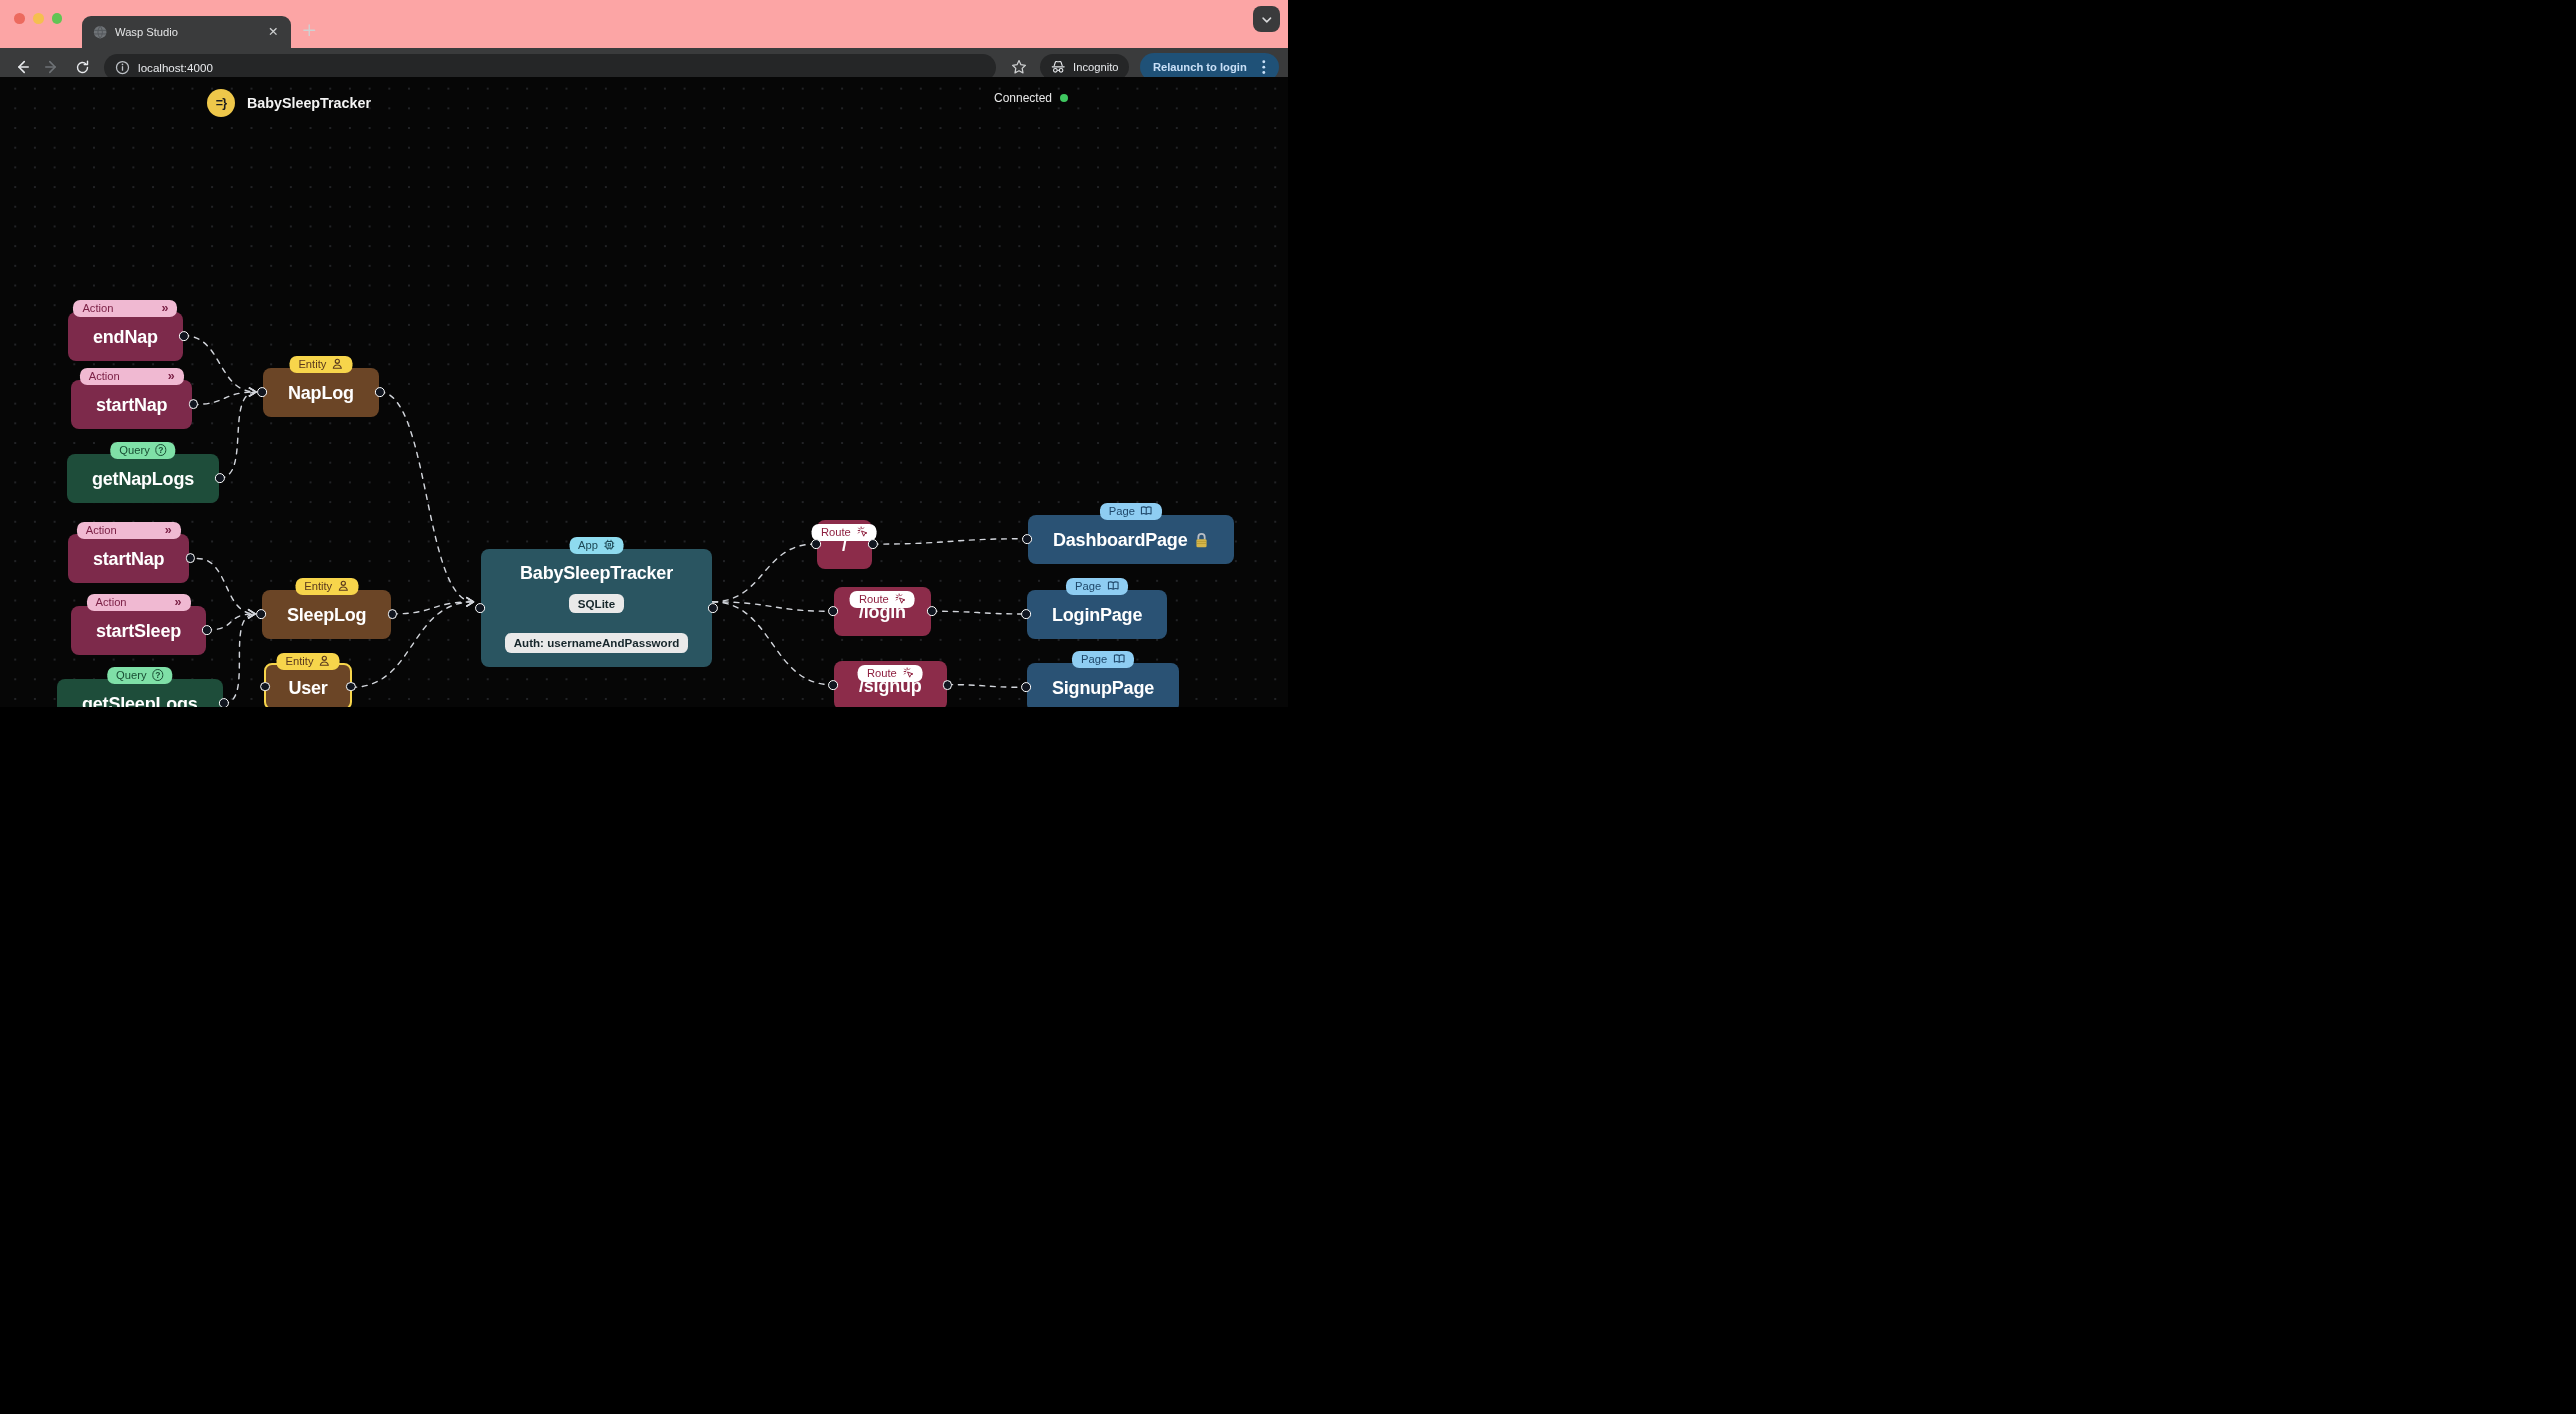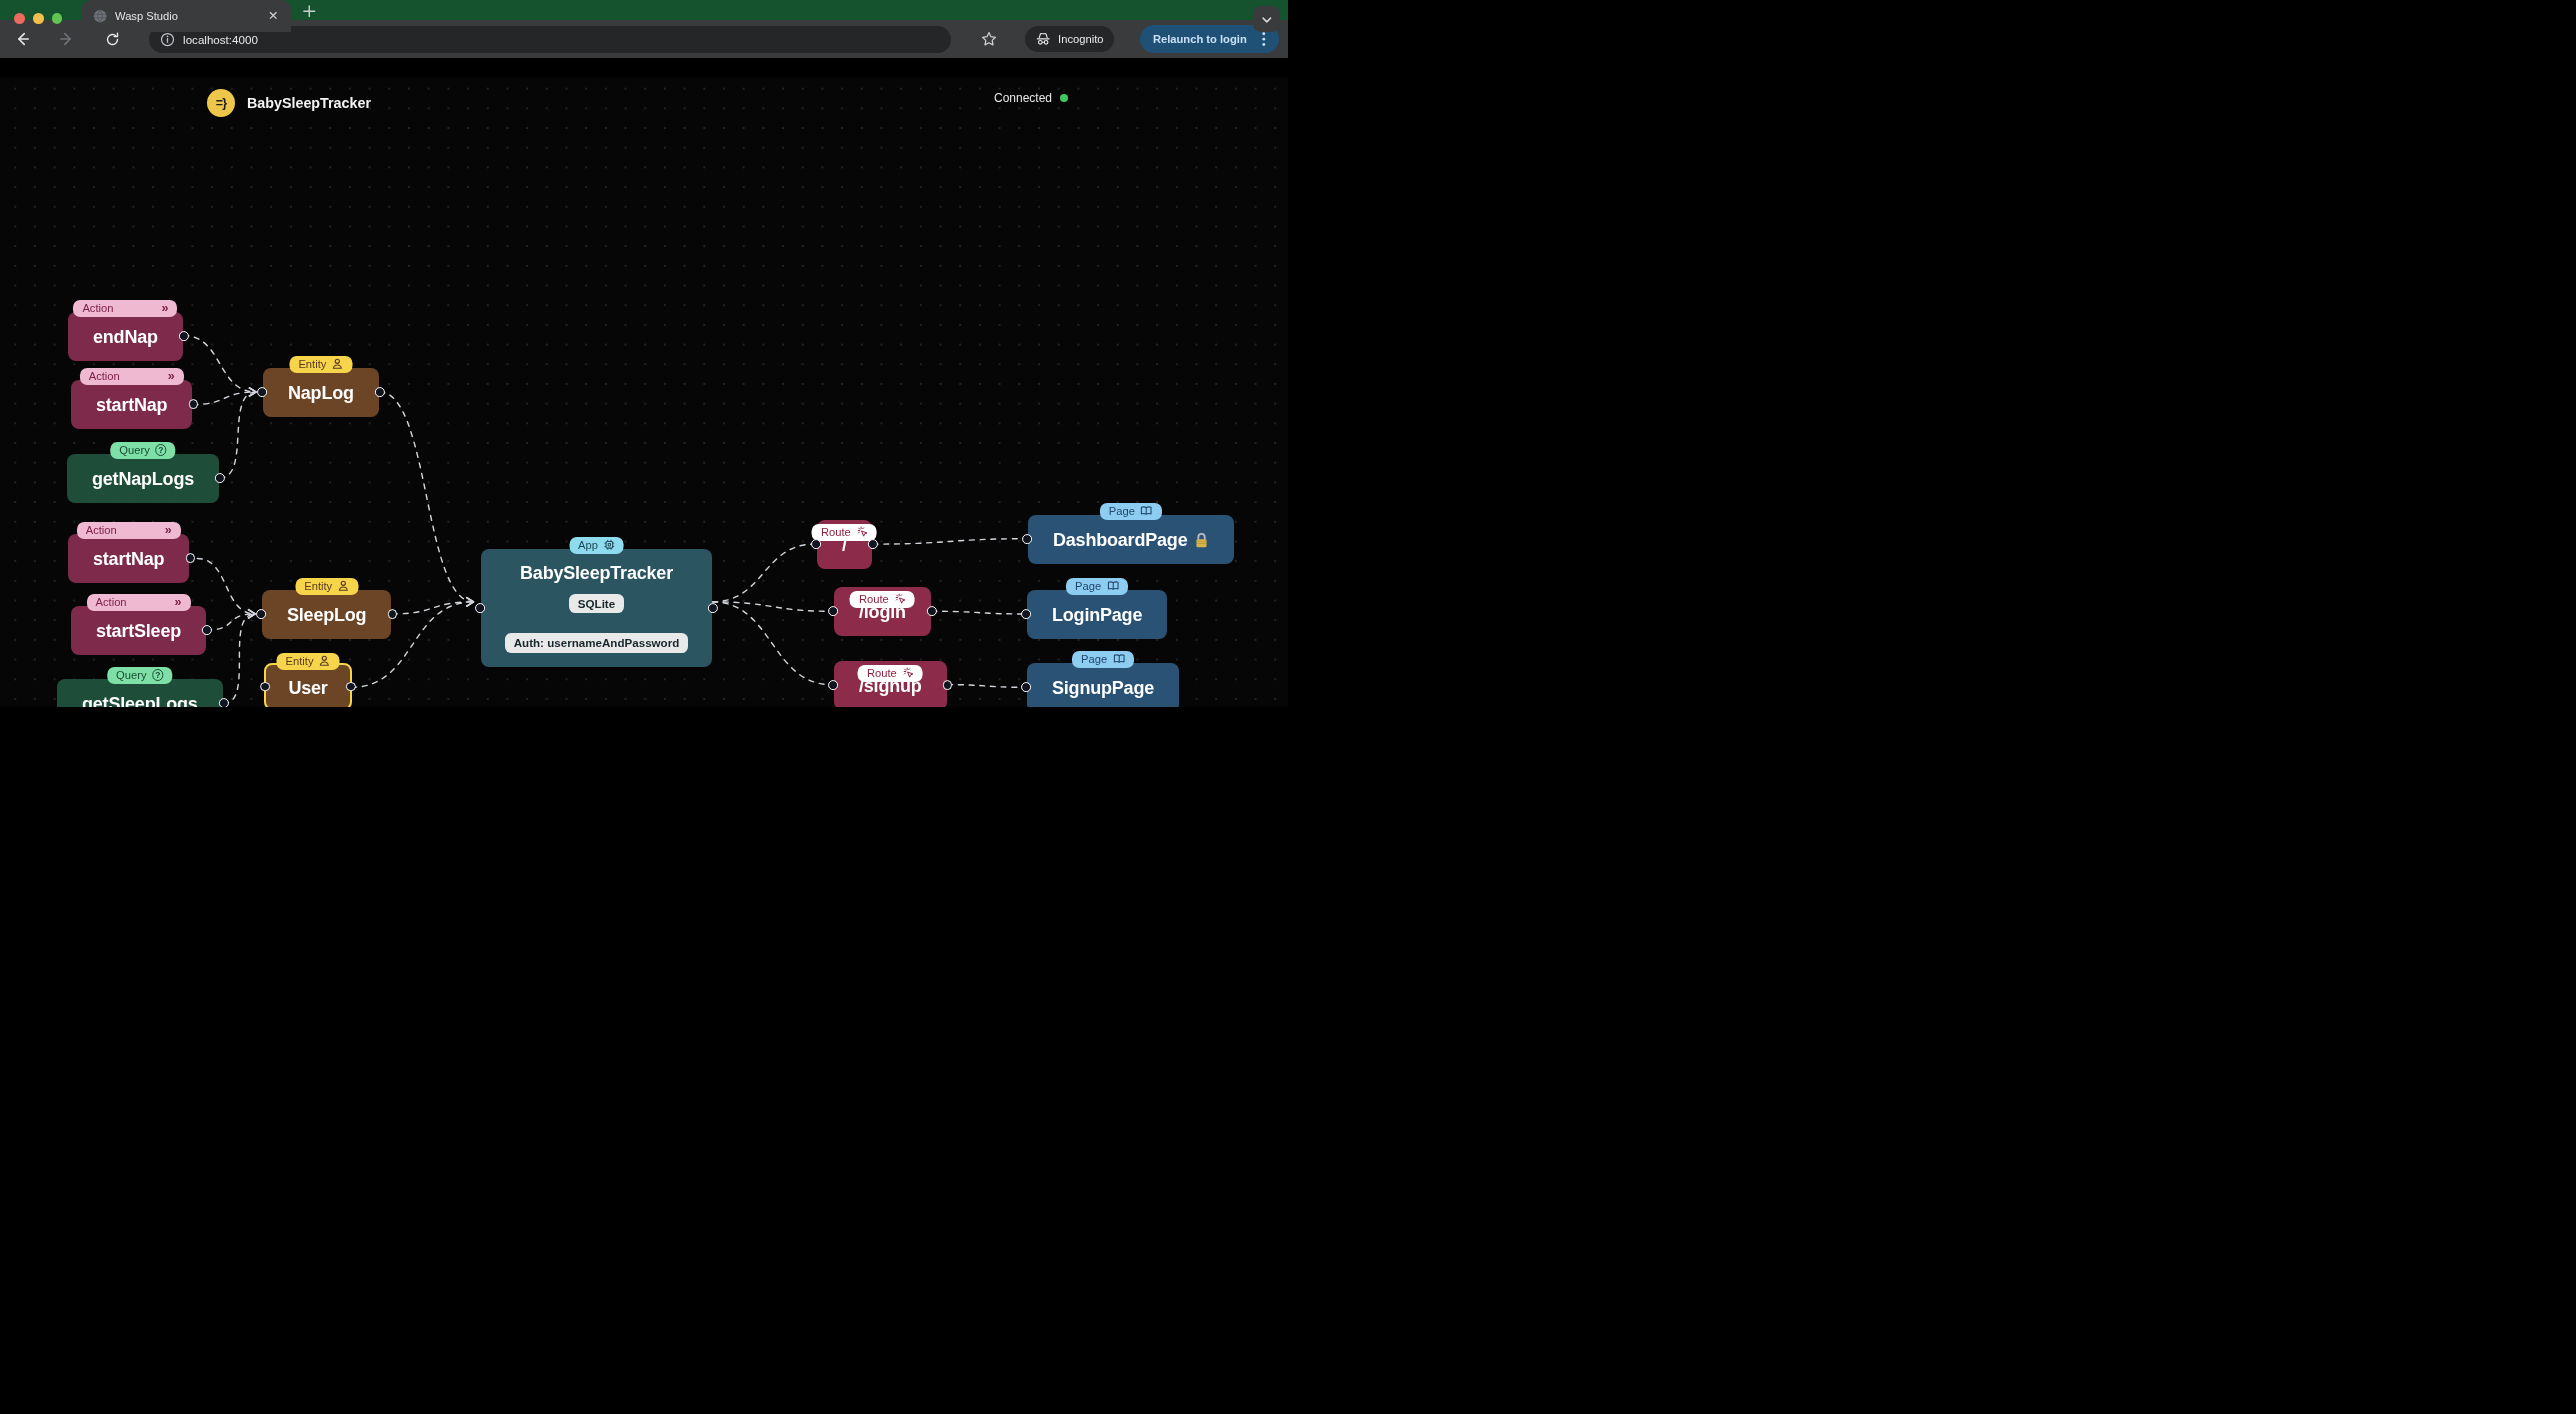--- a/index.html
+++ b/index.html
@@ -1,39 +1,39 @@
 <!DOCTYPE html>
 <html style="font-size:14.3px"><head>
 <meta charset="utf-8">
 <style>
   * { margin:0; padding:0; box-sizing:border-box; }
   html,body { width:1288px; height:707px; background:#000; overflow:hidden;
     font-family:"Liberation Sans", sans-serif; }
   .window { position:relative; width:1288px; height:707px; background:#000; }
 
   
-  .tabstrip { position:relative; height:20px; background:#14532d;
-    display:flex; }
+  .tabstrip { position:relative; height:48px; background:#fca5a5;
+    display:flex; align-items:flex-end; }
   .traffic { position:absolute; left:14.3px; top:13.4px; display:flex; gap:8px; }
   .traffic span { width:10.7px; height:10.7px; border-radius:50%; display:block; }
   .t-red{background:#ec6a5e;} .t-yellow{background:#f5bf4f;} .t-green{background:#61c554;}
   .tab { margin-left:82px; width:209px; height:32px; background:#3a3b3c;
     border-radius:9px 9px 0 0; display:flex; align-items:center;
     padding:0 9px 0 10.7px; gap:8px; }
   .tab-title { color:#e4e5e6; font-size:11.2px; flex:1; white-space:nowrap;
     overflow:hidden; }
   .tab-close { color:#cfd1d2; font-size:12.5px; line-height:1; cursor:default;
     padding:1.8px 3.6px; border-radius:3.6px; }
   .newtab { margin:0 0 6.3px 7.2px; color:#cfd1d2; width:23px; height:23px;
     display:flex; align-items:center; justify-content:center; border-radius:5.4px; }
   .tabsearch { position:absolute; right:8px; top:6.3px; width:27px; height:26px;
     background:#3a3b3c; border-radius:8px; display:flex; align-items:center;
     justify-content:center; }
   .toolbar { height:38px; background:#3a3b3c; display:flex; align-items:center;
-    padding:0 9px; gap:19px; }
+    padding:0 9px; gap:4px; }
   .navbtn { width:26px; height:26px; display:flex; align-items:center;
     justify-content:center; border-radius:50%; flex:0 0 auto; }
   .addressbar { flex:1; height:27px; background:#252627; border-radius:13.4px;
     margin:0 5.4px; display:flex; align-items:center; padding:0 10.7px; gap:8px; }
   .url { color:#e8eaed; font-size:11.6px; }
   .starbtn { width:26px; height:26px; display:flex; align-items:center;
     justify-content:center; }
   .incognito { height:26px; background:#252627; border-radius:13.4px;
     display:flex; align-items:center; gap:6.3px; padding:0 10.7px; margin:0 4.5px;
     color:#e8eaed; font-size:11.2px; }

